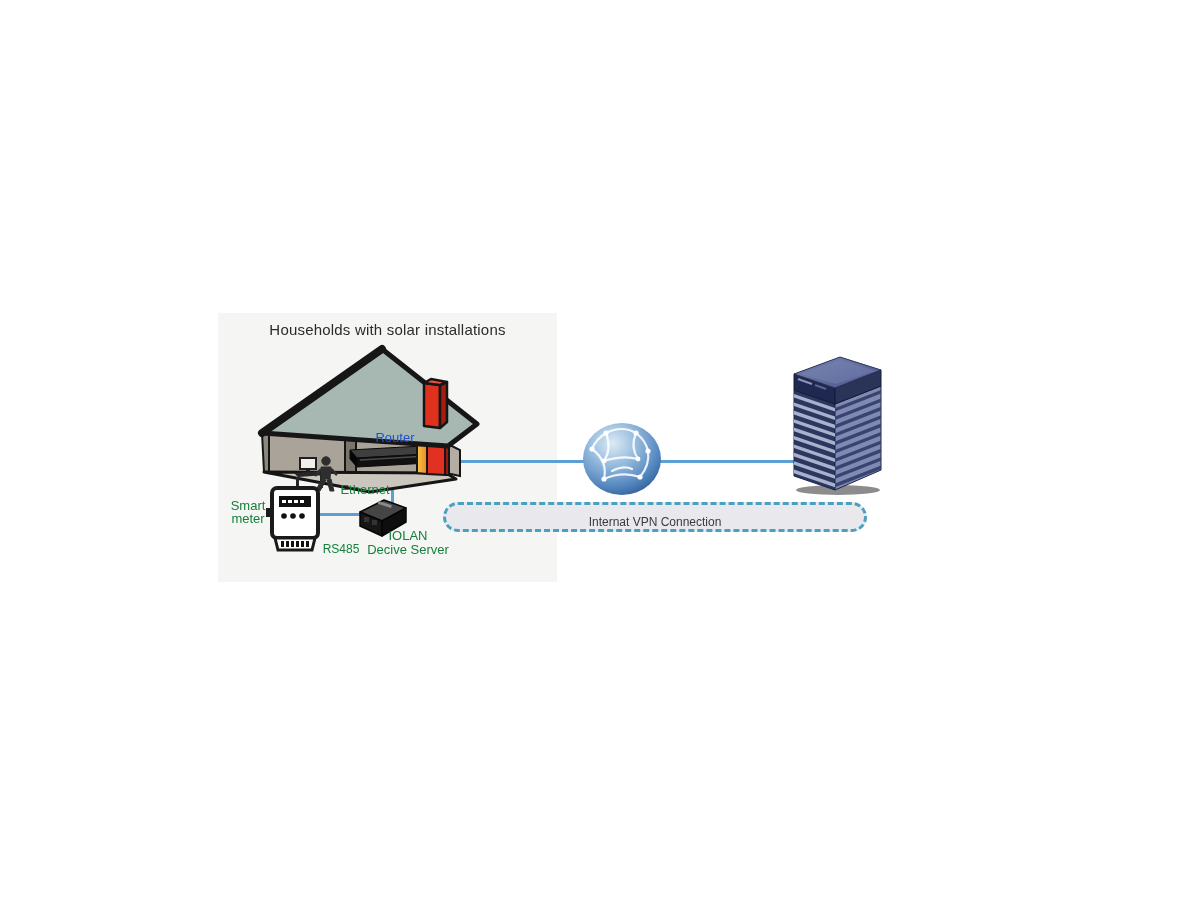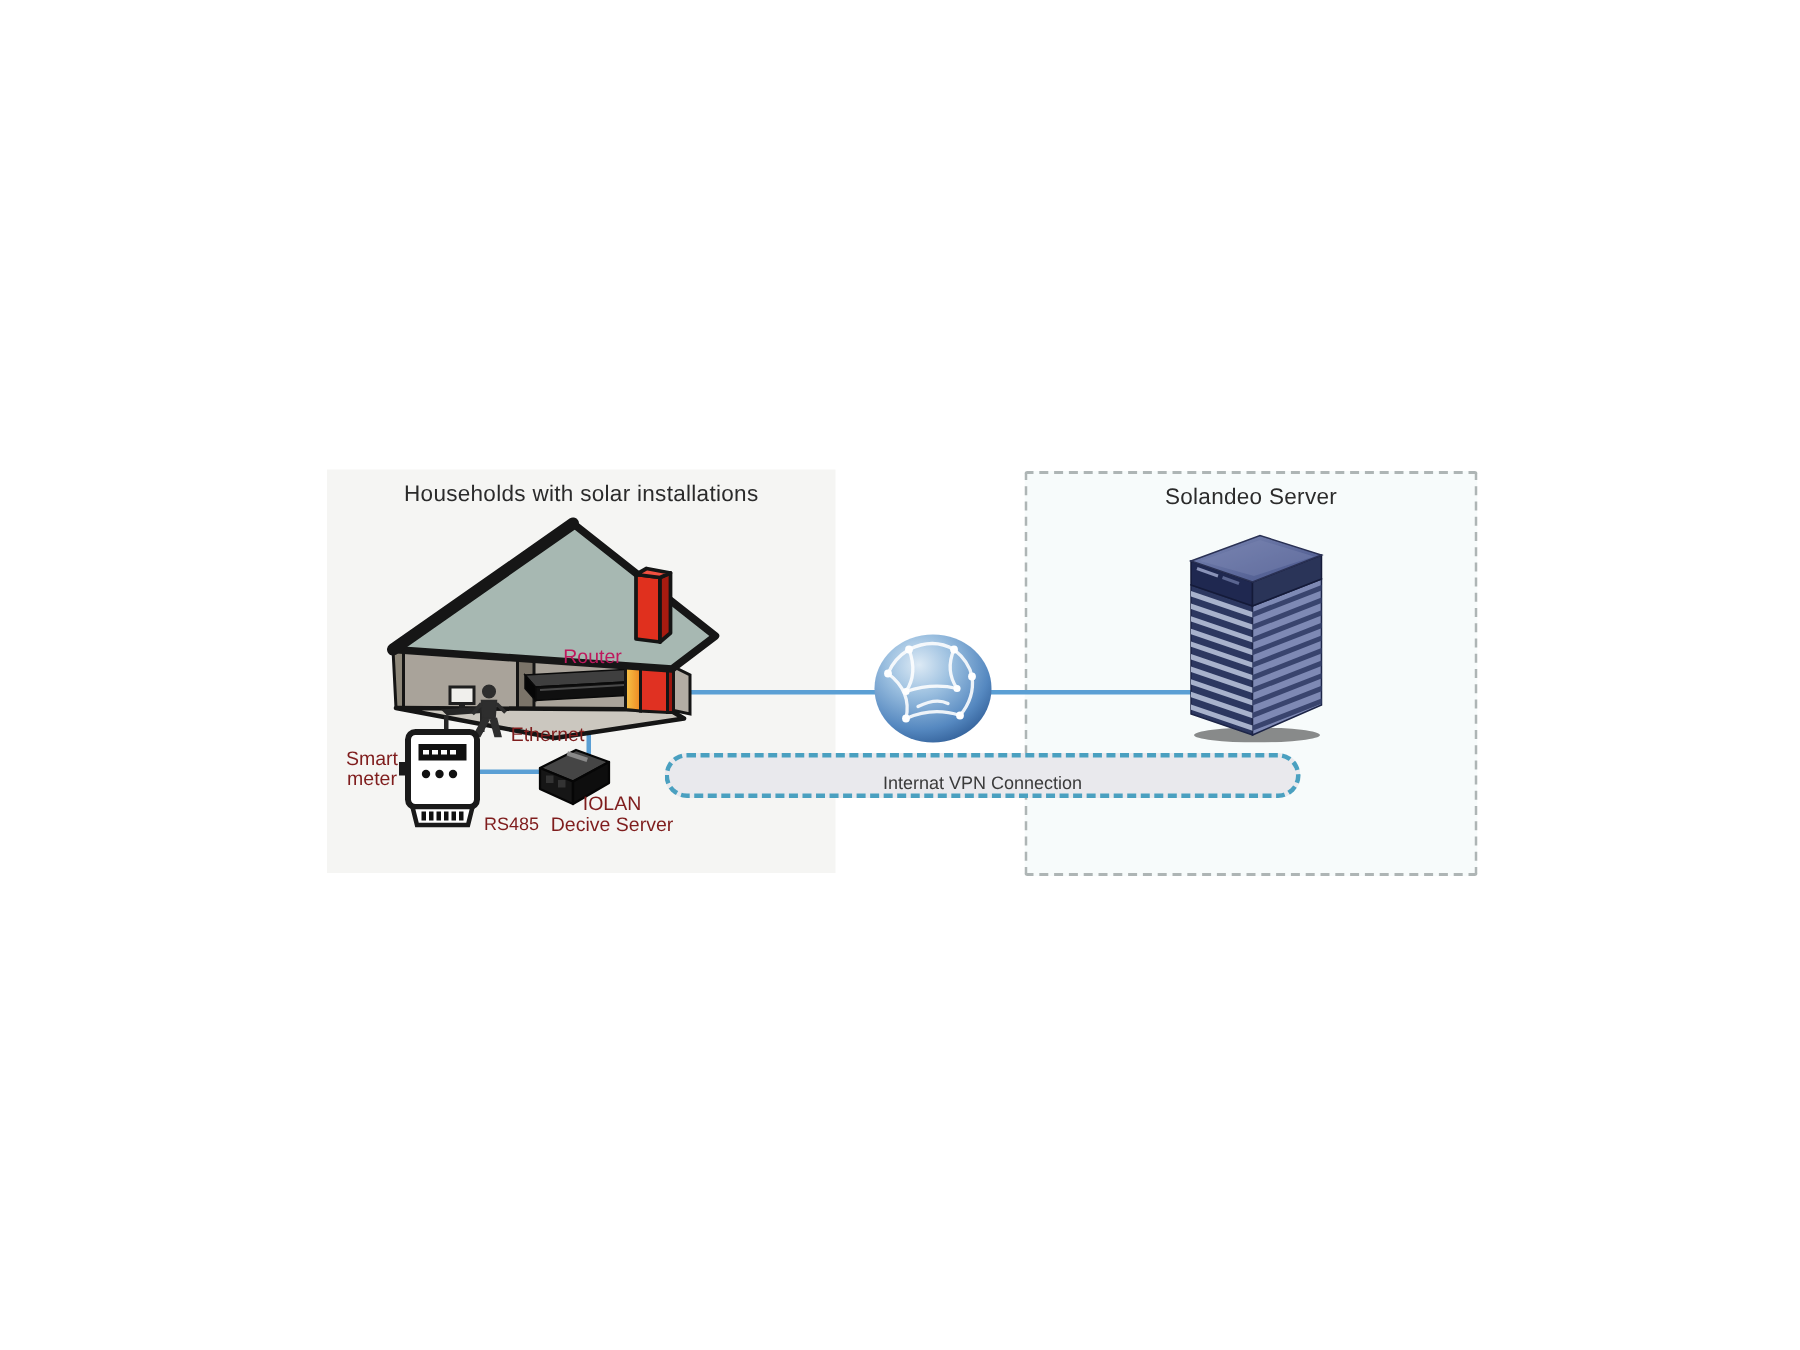--- a/index.html
+++ b/index.html
@@ -1,51 +1,48 @@
 <!DOCTYPE html>
 <html><head>
 <meta charset="utf-8">
 <style>
   html,body{margin:0;padding:0;background:#ffffff;}
   #canvas{position:relative;width:1200px;height:784px;background:#ffffff;overflow:hidden;
           font-family:"Liberation Sans",sans-serif;}
   .abs{position:absolute;}
   .panel-title{width:100%;text-align:center;font-size:15px;color:#2b2b2b;letter-spacing:.2px;}
-  .lbl{position:absolute;color:#7f1d1d;font-size:13px;text-align:center;line-height:14px;white-space:pre-line;}
+  .lbl{position:absolute;color:#15803d;font-size:13px;text-align:center;line-height:14px;white-space:pre-line;}
   #left-panel{left:218px;top:313px;width:339px;height:269px;background:#f5f5f3;}
   #right-panel{left:683px;top:314px;width:302px;height:270px;background:#f7fbfb;
                border:2px dashed #aeb5b5;box-sizing:border-box;border-radius:2px;}
   #left-title{padding-top:8px;}
   #right-title{padding-top:7px;}
   #vpn-pill{left:443px;top:502px;width:424px;height:30px;background:#e9e9ed;
             border:3px dashed #4aa0c0;border-radius:16px;box-sizing:border-box;
             display:flex;align-items:flex-end;justify-content:center;}
   #vpn-pill span{font-size:12px;color:#3b3b3b;}
   .blue-line{background:#5b9fd4;}
   #line-main{left:446px;top:460px;width:350px;height:3px;}
   #line-eth{left:391px;top:464px;width:3px;height:44px;}
   #line-rs485{left:313px;top:513px;width:52px;height:3px;}
-  #router-label{left:366px;top:431px;width:58px;color:#be185d;font-size:13px;}
+  #router-label{left:366px;top:431px;width:58px;color:#1d4ed8;font-size:13px;}
   #ethernet-label{left:330px;top:483px;width:70px;}
   #smartmeter-label{left:224px;top:499px;width:48px;line-height:13px;}
   #rs485-label{left:318px;top:542px;width:46px;font-size:12px;}
   #iolan-label{left:356px;top:529px;width:104px;}
 </style>
 </head>
 <body>
 
 <div id="canvas">
 
   <div id="left-panel" class="abs">
     <div id="left-title" class="panel-title">Households with solar installations</div>
   </div>
 
-  <div id="right-panel" class="abs">
-    <div id="right-title" class="panel-title">Solandeo Server</div>
-  </div>
 
   <div id="vpn-pill" class="abs">
     <span>Internat VPN Connection</span>
   </div>
 
   <div id="line-main" class="abs blue-line"></div>
   <div id="line-eth" class="abs blue-line"></div>
   <div id="line-rs485" class="abs blue-line"></div>
 
   <svg class="abs" style="left:250px;top:343px;" width="230" height="152" viewBox="0 0 230 152">

